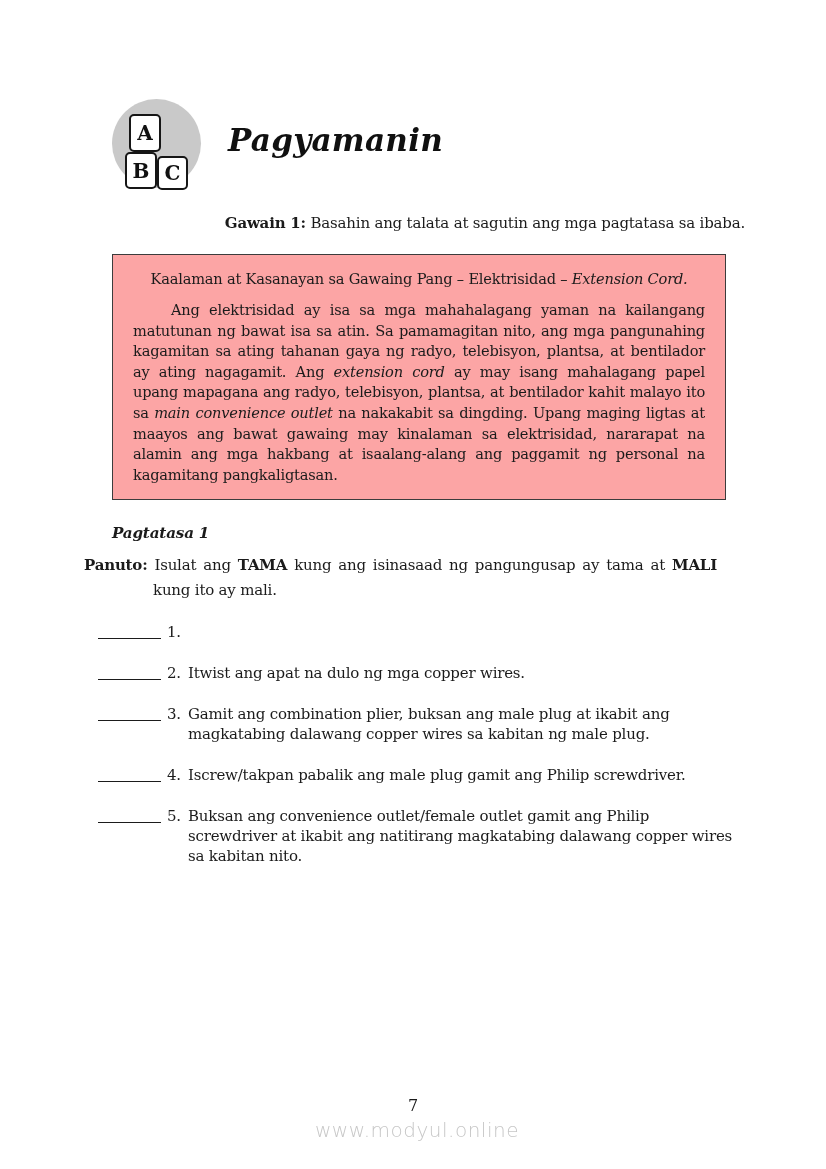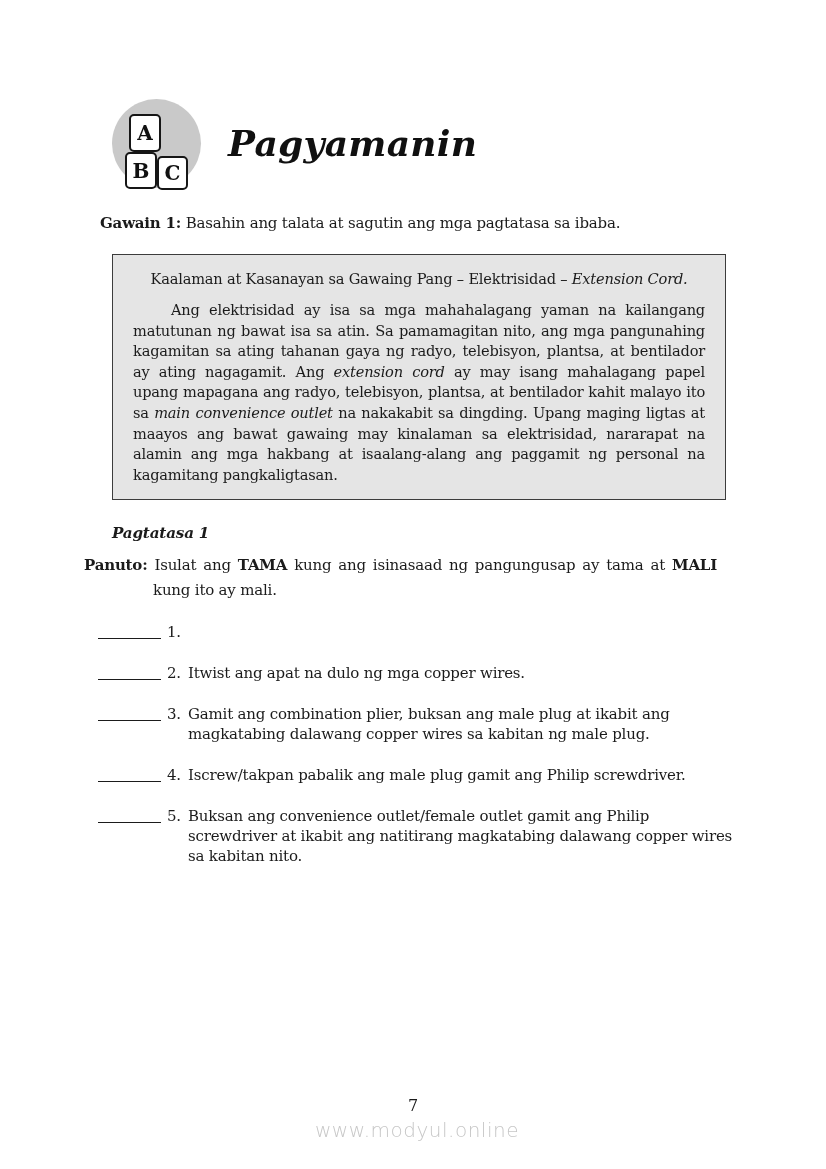--- a/index.html
+++ b/index.html
@@ -20,33 +20,33 @@
   .logo { width: 89px; height: 89px; background: #c9c9c9; border-radius: 50%; position: relative; flex: none; }
   .block {
     position: absolute; display: flex; align-items: center; justify-content: center;
     background: #ffffff; border: 2px solid #161616; border-radius: 5px;
     font-weight: bold; font-size: 20px; color: #111; letter-spacing: 0;
   }
   .block-a { left: 17px; top: 15px; width: 28px; height: 34px; }
   .block-b { left: 13px; top: 53px; width: 28px; height: 33px; }
   .block-c { left: 45px; top: 57px; width: 27px; height: 30px; }
   .title {
-    margin: 23px 0 0 27px; font-size: 36px; font-style: italic; font-weight: bold;
+    margin: 23px 0 0 27px; font-size: 31px; font-style: italic; font-weight: bold;
     color: #101010; letter-spacing: 0.3px;
   }
 
   
-  .activity { position: absolute; left: 100px; top: 212px; width: 645px; margin: 0; line-height: 23px; }
+  .activity { position: absolute; left: 100px; top: 212px; width: 645px; margin: 0; line-height: 23px; text-align: right; }
   .bold { font-weight: bold; }
   .ital { font-style: italic; }
 
   
   .reading-box {
     position: absolute; left: 112px; top: 254px; width: 614px; box-sizing: border-box;
-    border: 1.4px solid #3c3c3c; padding: 15px 20px 14px 20px; background: #e5e5e5;
+    border: 1.4px solid #3c3c3c; padding: 15px 20px 14px 20px; background: #fca5a5;
   }
   .box-heading { margin: 0 0 13px 0; text-align: center; white-space: nowrap; font-size: 14.6px; }
   .box-para { margin: 0; text-align: justify; text-indent: 38px; line-height: 20.6px; font-size: 14.6px; }
 
   
   .assess-title { position: absolute; left: 100px; top: 510px; margin: 12px; font-style: italic; font-weight: bold; font-size: 15.2px; line-height: 22px; }
   .directions {
     position: absolute; left: 84px; top: 553px; width: 633px; box-sizing: border-box;
     margin: 0; line-height: 25px; text-align: justify; padding-left: 69px; text-indent: -69px;
   }

